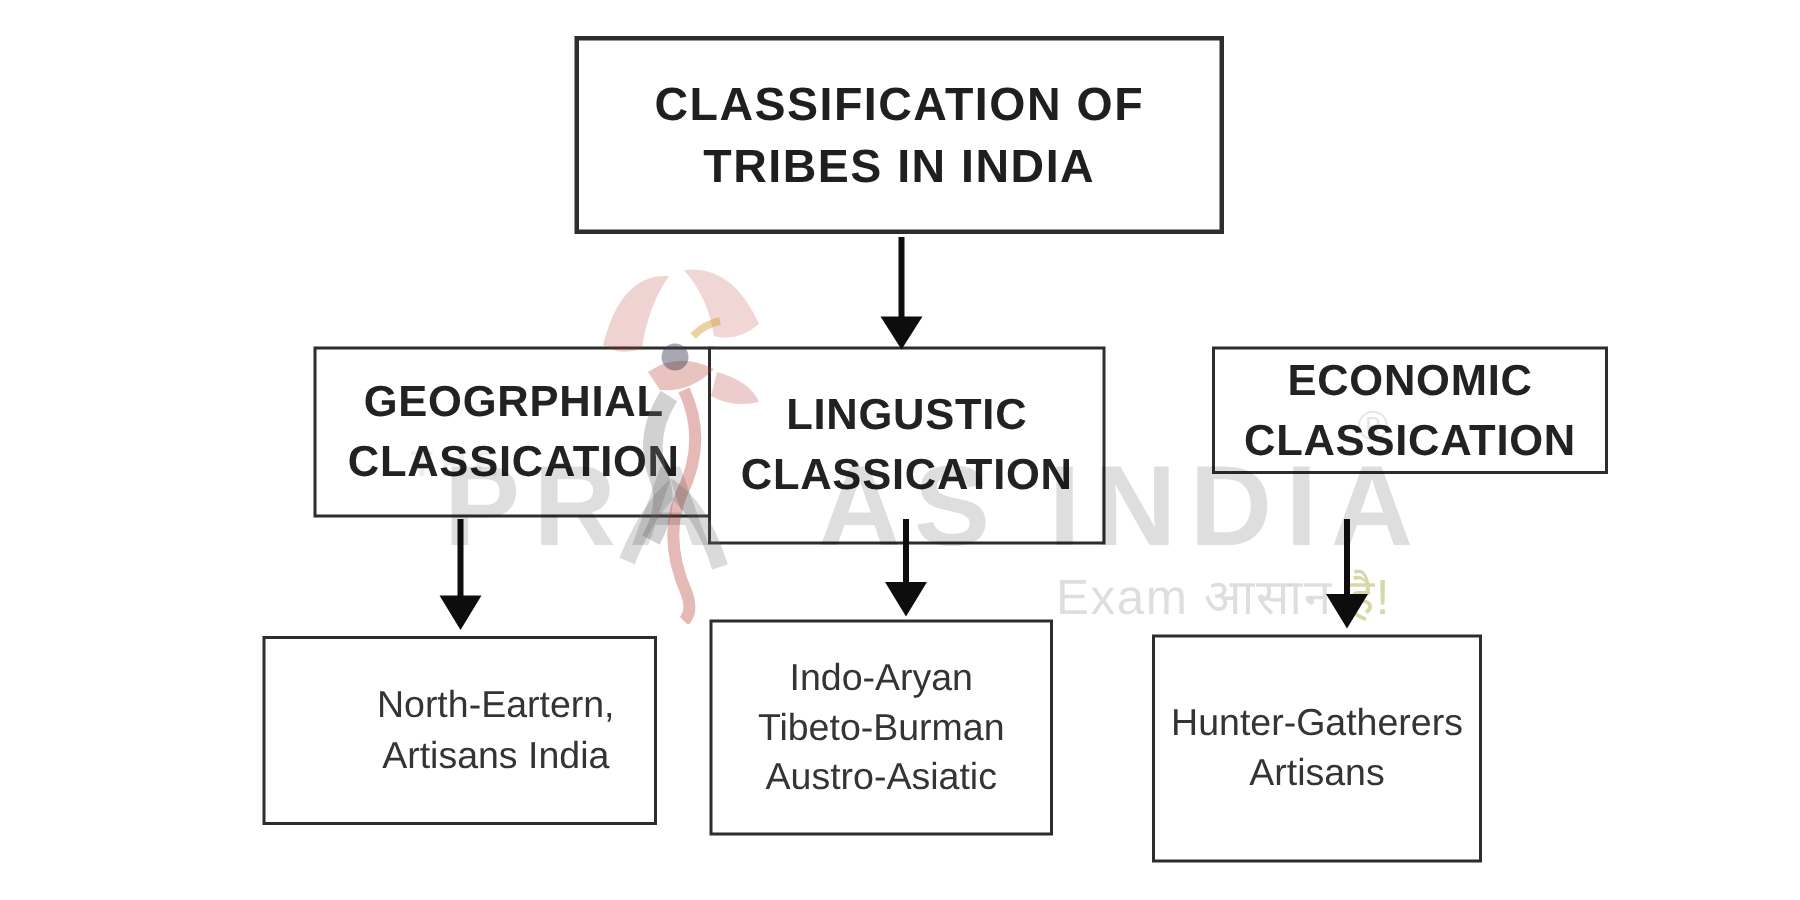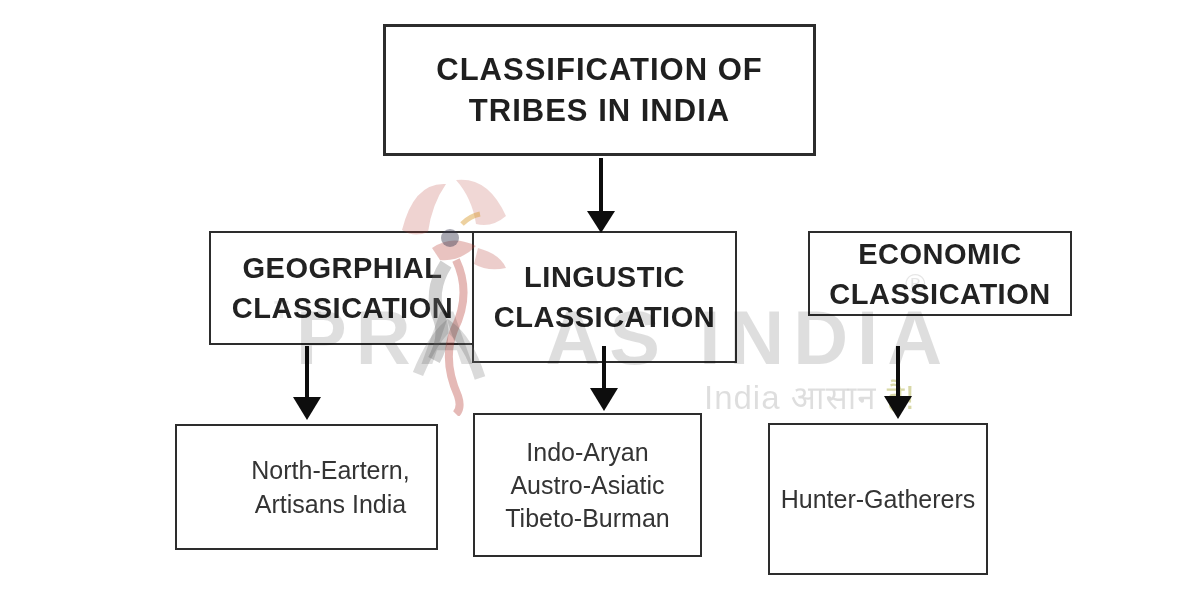--- a/index.html
+++ b/index.html
@@ -78,25 +78,26 @@
     <div class="ln">ECONOMIC</div>
     <div class="ln">CLASSICATION</div>
   </div>
 
   <div class="box items-box ib-geo">
     <div class="ln">North-Eartern,</div>
     <div class="ln">Artisans India</div>
   </div>
   <div class="box items-box ib-ling">
     <div class="ln">Indo-Aryan</div>
+    <div class="ln">Tibeto-Burman</div>
     <div class="ln">Austro-Asiatic</div>
-    <div class="ln">Tibeto-Burman</div>
   </div>
   <div class="box items-box ib-econ">
     <div class="ln">Hunter-Gatherers</div>
+    <div class="ln">Artisans</div>
   </div>
 
   <div class="watermark">
     <svg class="dancer" viewBox="0 0 132 248" aria-hidden="true">
       <path d="M14,62 Q26,14 58,16 Q44,36 40,64 Q26,70 14,62 Z" fill="#b5372f" opacity="0.22"></path>
       <path d="M118,48 Q100,8 68,12 Q84,30 88,56 Q104,60 118,48 Z" fill="#b5372f" opacity="0.20"></path>
       <path d="M44,80 Q64,66 88,78 Q72,94 52,92 Z" fill="#b5372f" opacity="0.30"></path>
       <path d="M90,80 Q112,86 118,100 Q100,104 86,96 Z" fill="#b5372f" opacity="0.25"></path>
       <circle cx="62" cy="70" r="9" fill="#3d3d55" opacity="0.45"></circle>
       <path d="M58,96 Q40,124 52,152 Q58,170 46,192" stroke="#6f6f6f" stroke-width="13" fill="none" opacity="0.32"></path>
@@ -105,21 +106,21 @@
       <path d="M74,56 Q82,48 92,46" stroke="#d69a2c" stroke-width="5" fill="none" opacity="0.45"></path>
     </svg>
     <div class="wm-the">THE</div>
     <div class="wm-brand">
       <span>PRA</span>
       <span class="wm-gap"></span>
       <span>AS INDIA</span>
     </div>
     <div class="wm-reg">®</div>
     <div class="wm-tagline">
-      <span class="wm-exam">India </span>
+      <span class="wm-exam">Exam </span>
       <span class="wm-hindi">आसान </span>
       <span class="wm-hai">है!</span>
     </div>
   </div>
 
   <svg class="arrows" viewBox="0 0 1200 600" aria-hidden="true">
     <g stroke="#0d0d0d" stroke-width="4" fill="#0d0d0d">
       <line x1="601" y1="158" x2="601" y2="213"></line>
       <polygon points="587,211 615,211 601,233" stroke="none"></polygon>
       <line x1="307" y1="346" x2="307" y2="399"></line>

